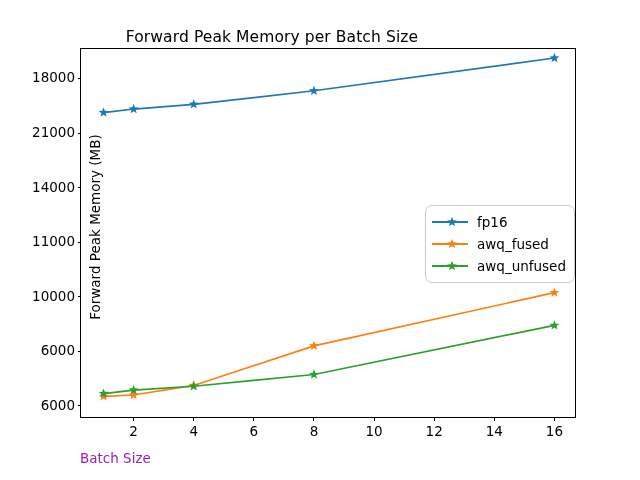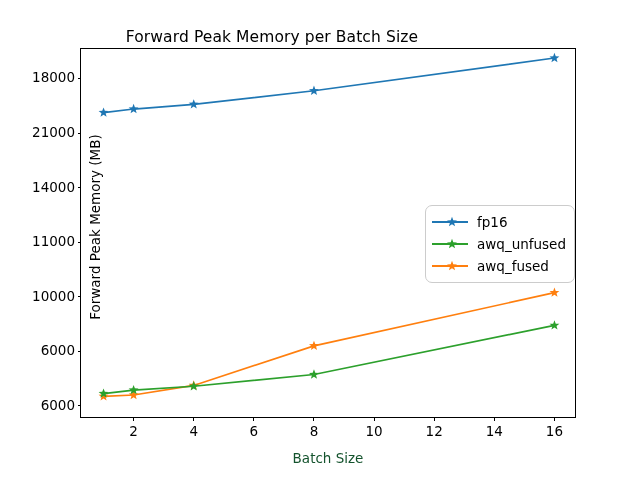--- a/index.html
+++ b/index.html
@@ -41,22 +41,22 @@
   
   .xtick-col{position:absolute;top:100%;width:0;}
   .xtick-text{
     position:absolute;left:-30px;top:6px;width:60px;text-align:center;
     font-size:13.5px;color:#000;
   }
   .xtick-mark{
     position:absolute;left:-0.5px;top:0;width:1px;height:3.5px;background:#000;
   }
   .xlabel{
-    position:absolute;left:80px;top:450px;width:496px;text-align:center;
-    font-size:13.5px;color:#14532d;
+    position:absolute;left:80px;top:450px;width:496px;
+    font-size:13.5px;color:#a21caf;
   }
 
   
   .legend{
     position:absolute;left:425px;top:205px;
     background:#ffffff;border:1px solid #cccccc;border-radius:7px;
     padding:5px 8px 5px 6px;
   }
   .legend-row{display:flex;align-items:center;height:22px;}
   .legend-sample{
@@ -179,31 +179,31 @@
         <span class="legend-sample">
           <span class="legend-line" style="background: rgb(31, 119, 180);"></span>
           <svg class="legend-star" viewBox="0 0 14 14">
             <path d="M7.00,1.80L8.28,5.23L11.95,5.39L9.08,7.67L10.06,11.21L7.00,9.18L3.94,11.21L4.92,7.67L2.05,5.39L5.72,5.23Z" fill="#1f77b4"></path>
           </svg>
         </span>
         <span class="legend-label">fp16</span>
       </div>
       <div class="legend-row">
         <span class="legend-sample">
+          <span class="legend-line" style="background: rgb(255, 127, 14);"></span>
+          <svg class="legend-star" viewBox="0 0 14 14">
+            <path d="M7.00,1.80L8.28,5.23L11.95,5.39L9.08,7.67L10.06,11.21L7.00,9.18L3.94,11.21L4.92,7.67L2.05,5.39L5.72,5.23Z" fill="#ff7f0e"></path>
+          </svg>
+        </span>
+        <span class="legend-label">awq_fused</span>
+      </div>
+      <div class="legend-row">
+        <span class="legend-sample">
           <span class="legend-line" style="background: rgb(44, 160, 44);"></span>
           <svg class="legend-star" viewBox="0 0 14 14">
             <path d="M7.00,1.80L8.28,5.23L11.95,5.39L9.08,7.67L10.06,11.21L7.00,9.18L3.94,11.21L4.92,7.67L2.05,5.39L5.72,5.23Z" fill="#2ca02c"></path>
           </svg>
         </span>
         <span class="legend-label">awq_unfused</span>
       </div>
-      <div class="legend-row">
-        <span class="legend-sample">
-          <span class="legend-line" style="background: rgb(255, 127, 14);"></span>
-          <svg class="legend-star" viewBox="0 0 14 14">
-            <path d="M7.00,1.80L8.28,5.23L11.95,5.39L9.08,7.67L10.06,11.21L7.00,9.18L3.94,11.21L4.92,7.67L2.05,5.39L5.72,5.23Z" fill="#ff7f0e"></path>
-          </svg>
-        </span>
-        <span class="legend-label">awq_fused</span>
-      </div>
     </div>
 
 </div>
 
 </body></html>

